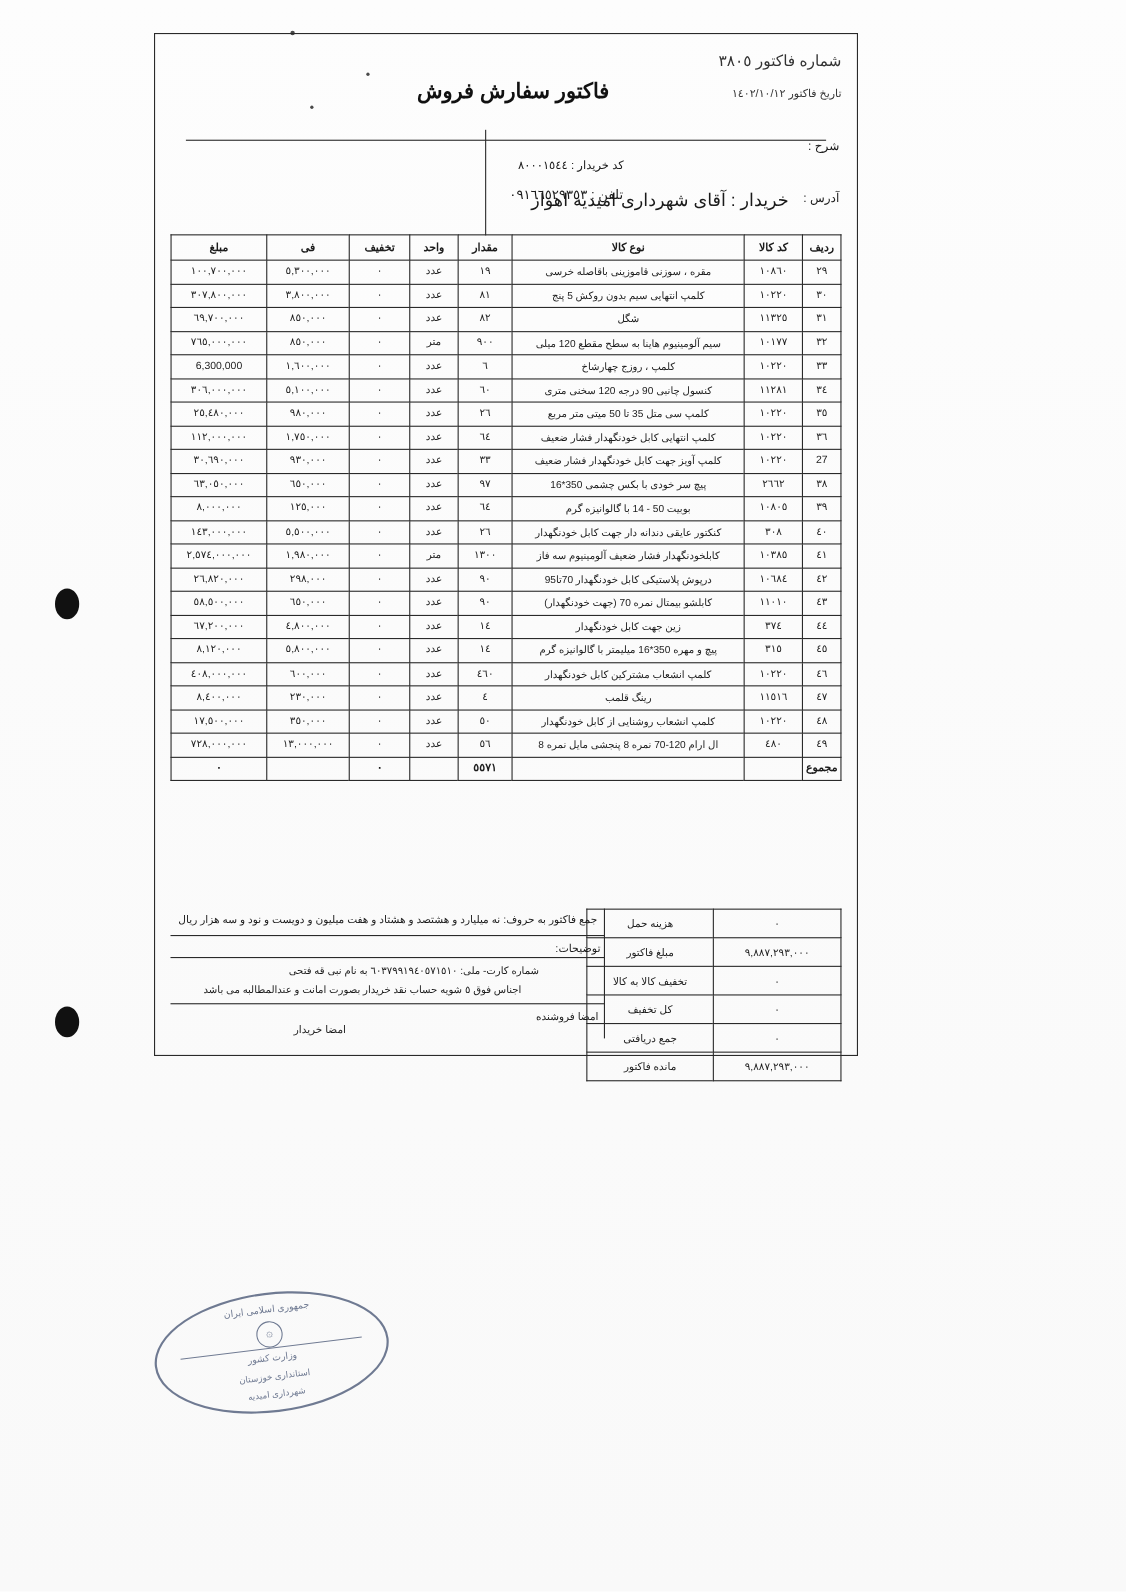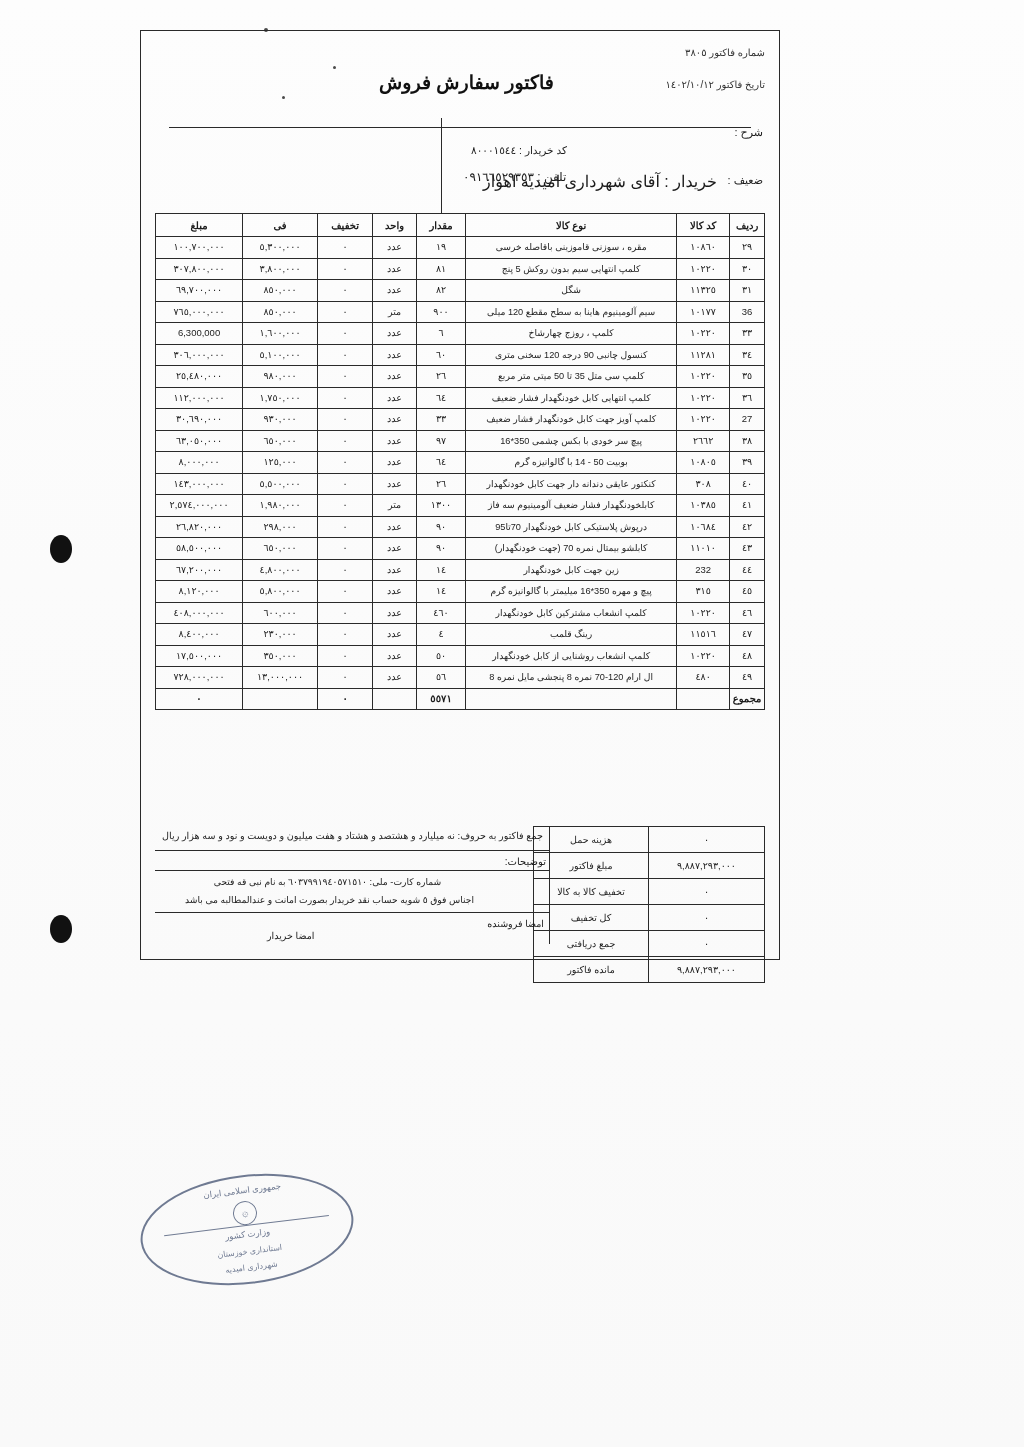--- a/index.html
+++ b/index.html
@@ -48,21 +48,21 @@
     background: transparent;
   }
 
   .hdr {
     position: relative;
     height: 85px;
   }
   .hdr .doc-no {
     position: absolute;
     right: 14px; top: 16px;
-    font-size: 10px;
+    font-size: 14px;
     color: #333;
     letter-spacing: .2px;
   }
   .hdr .doc-date {
     position: absolute;
     right: 14px; top: 48px;
     font-size: 10px;
     color: #333;
   }
   .hdr .title {
@@ -195,21 +195,21 @@
     font-size: 9.6px;
   }
   .notes .lbl-tozihat {
     position: absolute;
     right: 4px; top: 30px;
     font-size: 10px;
   }
   .notes .card {
     position: absolute;
     left: 10px; right: 60px; top: 50px;
-    text-align: center;
+    text-align: right;
     font-size: 9.2px;
   }
   .notes .cond {
     position: absolute;
     left: 6px; right: 52px; top: 68px;
     text-align: center;
     font-size: 9.2px;
   }
   .notes .sign-seller {
     position: absolute;
@@ -303,21 +303,21 @@
       <span>١٤٠٢/١٠/١٢</span>
     </div>
     <div class="title">فاکتور سفارش فروش</div>
     <div class="hdr-rule"></div>
   </div>
 
   <div class="meta">
     <div class="vline"></div>
     <div class="lbl-sharh">شرح :</div>
     <div class="buyer">خریدار : آقای شهرداری امیدیه اهواز</div>
-    <div class="lbl-addr">ضعیف :</div>
+    <div class="lbl-addr">آدرس :</div>
     <div class="buyer-code">کد خریدار : ٨٠٠٠١٥٤٤</div>
     <div class="phone">تلفن : ٠٩١٦٦٥٢٩٣٥٣</div>
   </div>
 
   <table class="items">
     <thead>
       <tr>
         <th class="c-radif">ردیف</th>
         <th class="c-code">کد کالا</th>
         <th class="c-name">نوع کالا</th>
@@ -353,21 +353,21 @@
           <td class="c-radif">٣١</td>
           <td class="c-code">١١٣٢٥</td>
           <td class="c-name name">شگل</td>
           <td class="c-meqdar">٨٢</td>
           <td class="c-vahed">عدد</td>
           <td class="c-takhfif">٠</td>
           <td class="c-fee">٨٥٠,٠٠٠</td>
           <td class="c-mablagh">٦٩,٧٠٠,٠٠٠</td>
         </tr>
         <tr>
-          <td class="c-radif">36</td>
+          <td class="c-radif">٣٢</td>
           <td class="c-code">١٠١٧٧</td>
           <td class="c-name name">سیم آلومینیوم هاینا به سطح مقطع 120 میلی</td>
           <td class="c-meqdar">٩٠٠</td>
           <td class="c-vahed">متر</td>
           <td class="c-takhfif">٠</td>
           <td class="c-fee">٨٥٠,٠٠٠</td>
           <td class="c-mablagh">٧٦٥,٠٠٠,٠٠٠</td>
         </tr>
         <tr>
           <td class="c-radif">٣٣</td>
@@ -474,21 +474,21 @@
           <td class="c-code">١١٠١٠</td>
           <td class="c-name name">کابلشو بیمتال نمره 70 (جهت خودنگهدار)</td>
           <td class="c-meqdar">٩٠</td>
           <td class="c-vahed">عدد</td>
           <td class="c-takhfif">٠</td>
           <td class="c-fee">٦٥٠,٠٠٠</td>
           <td class="c-mablagh">٥٨,٥٠٠,٠٠٠</td>
         </tr>
         <tr>
           <td class="c-radif">٤٤</td>
-          <td class="c-code">232</td>
+          <td class="c-code">٣٧٤</td>
           <td class="c-name name">زین جهت کابل خودنگهدار</td>
           <td class="c-meqdar">١٤</td>
           <td class="c-vahed">عدد</td>
           <td class="c-takhfif">٠</td>
           <td class="c-fee">٤,٨٠٠,٠٠٠</td>
           <td class="c-mablagh">٦٧,٢٠٠,٠٠٠</td>
         </tr>
         <tr>
           <td class="c-radif">٤٥</td>
           <td class="c-code">٣١٥</td>

